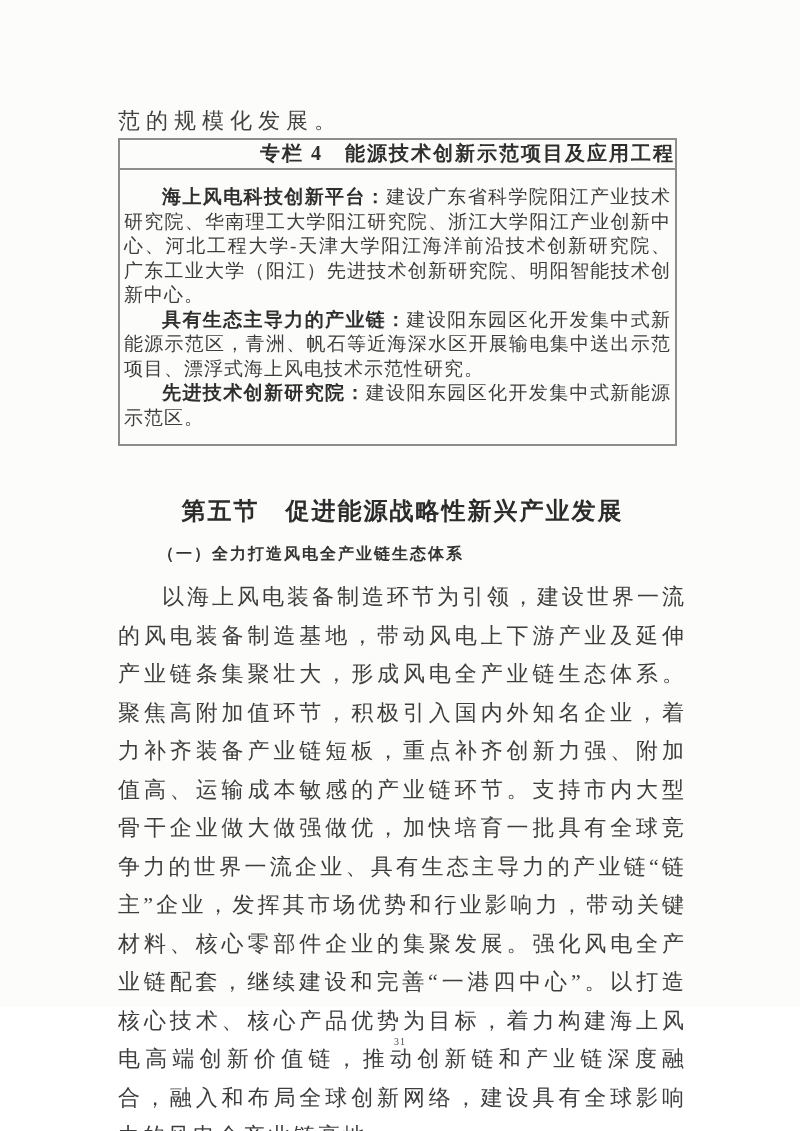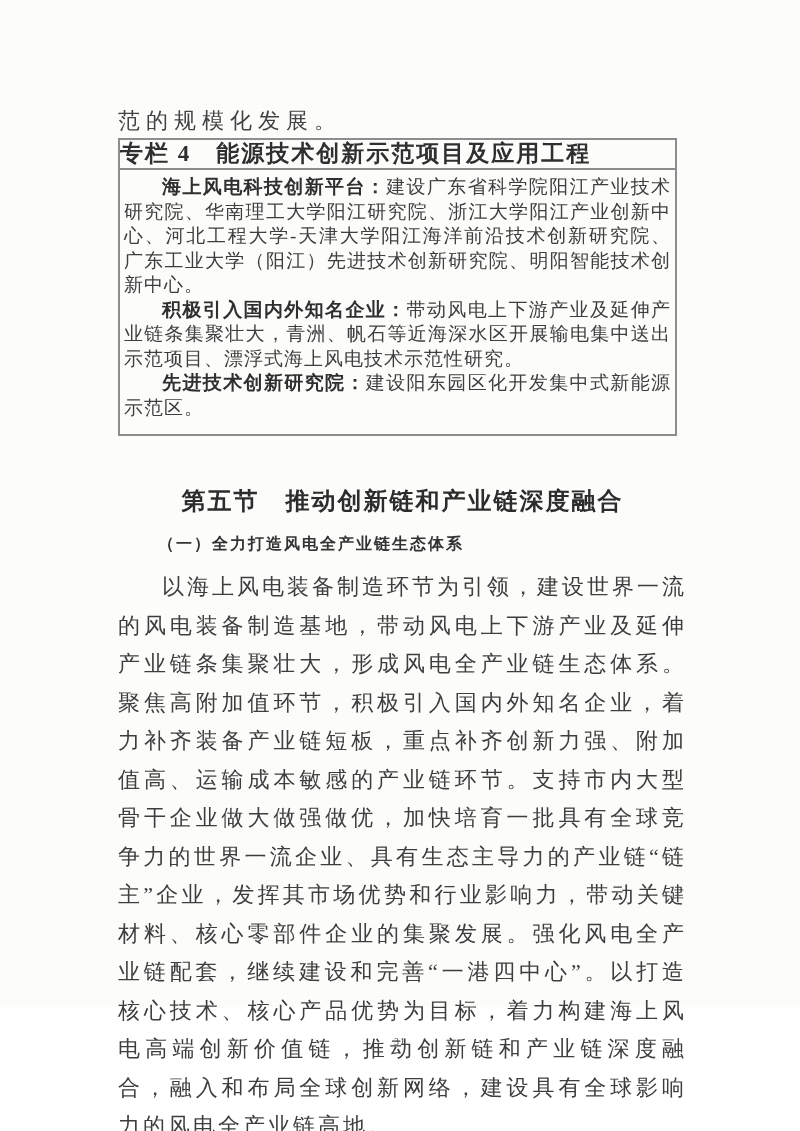--- a/index.html
+++ b/index.html
@@ -34,31 +34,31 @@
   }
   
   .callout {
     margin-top: 2px;
     width: 559px;
     border: 2px solid #8d8d8d;
     background: #fcfcfb;
   }
   .callout-title {
     border-bottom: 2px solid #8d8d8d;
-    text-align: left;
+    text-align: right;
     font-weight: bold;
-    font-size: 23px;
+    font-size: 20px;
     line-height: 25px;
     padding: 1px 0 2px 0;
     letter-spacing: 2px;
     color: #2f2f2f;
     white-space: nowrap;
   }
   .callout-body {
-    padding: 5px 4px 14px 4px;
+    padding: 15px 4px 14px 4px;
     font-size: 19px;
     line-height: 24.5px;
     letter-spacing: 1px;
     text-align: justify;
     color: #3e3e3e;
   }
   .callout-body p {
     text-indent: 2em;
   }
   .lead { font-weight: bold; color: #2f2f2f; }
@@ -109,26 +109,26 @@
 
 <div class="page">
   <div class="content">
 
     <div class="intro-line">范的规模化发展。</div>
 
     <div class="callout">
       <div class="callout-title">专栏 4　能源技术创新示范项目及应用工程</div>
       <div class="callout-body">
         <p><span class="lead">海上风电科技创新平台：</span><span>建设广东省科学院阳江产业技术研究院、华南理工大学阳江研究院、浙江大学阳江产业创新中心、河北工程大学-天津大学阳江海洋前沿技术创新研究院、广东工业大学（阳江）先进技术创新研究院、明阳智能技术创新中心。</span></p>
-        <p><span class="lead">积极引入国内外知名企业：</span><span>带动风电上下游产业及延伸产业链条集聚壮大，青洲、帆石等近海深水区开展输电集中送出示范项目、漂浮式海上风电技术示范性研究。</span></p>
+        <p><span class="lead">具有生态主导力的产业链：</span><span>建设阳东园区化开发集中式新能源示范区，青洲、帆石等近海深水区开展输电集中送出示范项目、漂浮式海上风电技术示范性研究。</span></p>
         <p><span class="lead">先进技术创新研究院：</span><span>建设阳东园区化开发集中式新能源示范区。</span></p>
       </div>
     </div>
 
-    <div class="section-heading">第五节　推动创新链和产业链深度融合</div>
+    <div class="section-heading">第五节　促进能源战略性新兴产业发展</div>
 
     <div class="sub-heading">（一）全力打造风电全产业链生态体系</div>
 
     <div class="body-para">以海上风电装备制造环节为引领，建设世界一流的风电装备制造基地，带动风电上下游产业及延伸产业链条集聚壮大，形成风电全产业链生态体系。聚焦高附加值环节，积极引入国内外知名企业，着力补齐装备产业链短板，重点补齐创新力强、附加值高、运输成本敏感的产业链环节。支持市内大型骨干企业做大做强做优，加快培育一批具有全球竞争力的世界一流企业、具有生态主导力的产业链“链主”企业，发挥其市场优势和行业影响力，带动关键材料、核心零部件企业的集聚发展。强化风电全产业链配套，继续建设和完善“一港四中心”。以打造核心技术、核心产品优势为目标，着力构建海上风电高端创新价值链，推动创新链和产业链深度融合，融入和布局全球创新网络，建设具有全球影响力的风电全产业链高地。</div>
 
   </div>
 
   <div class="page-number">31</div>
 </div>
 

